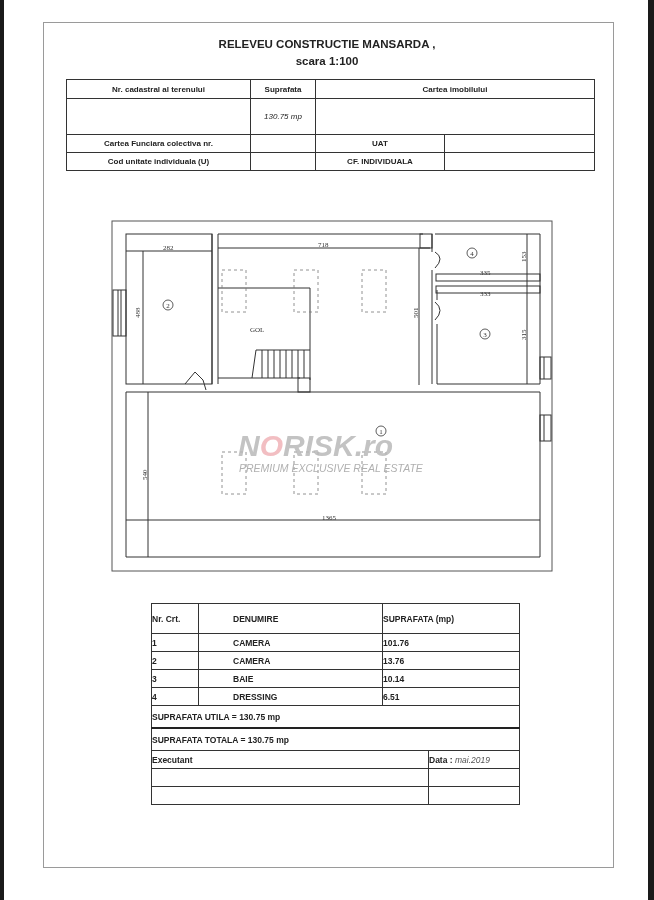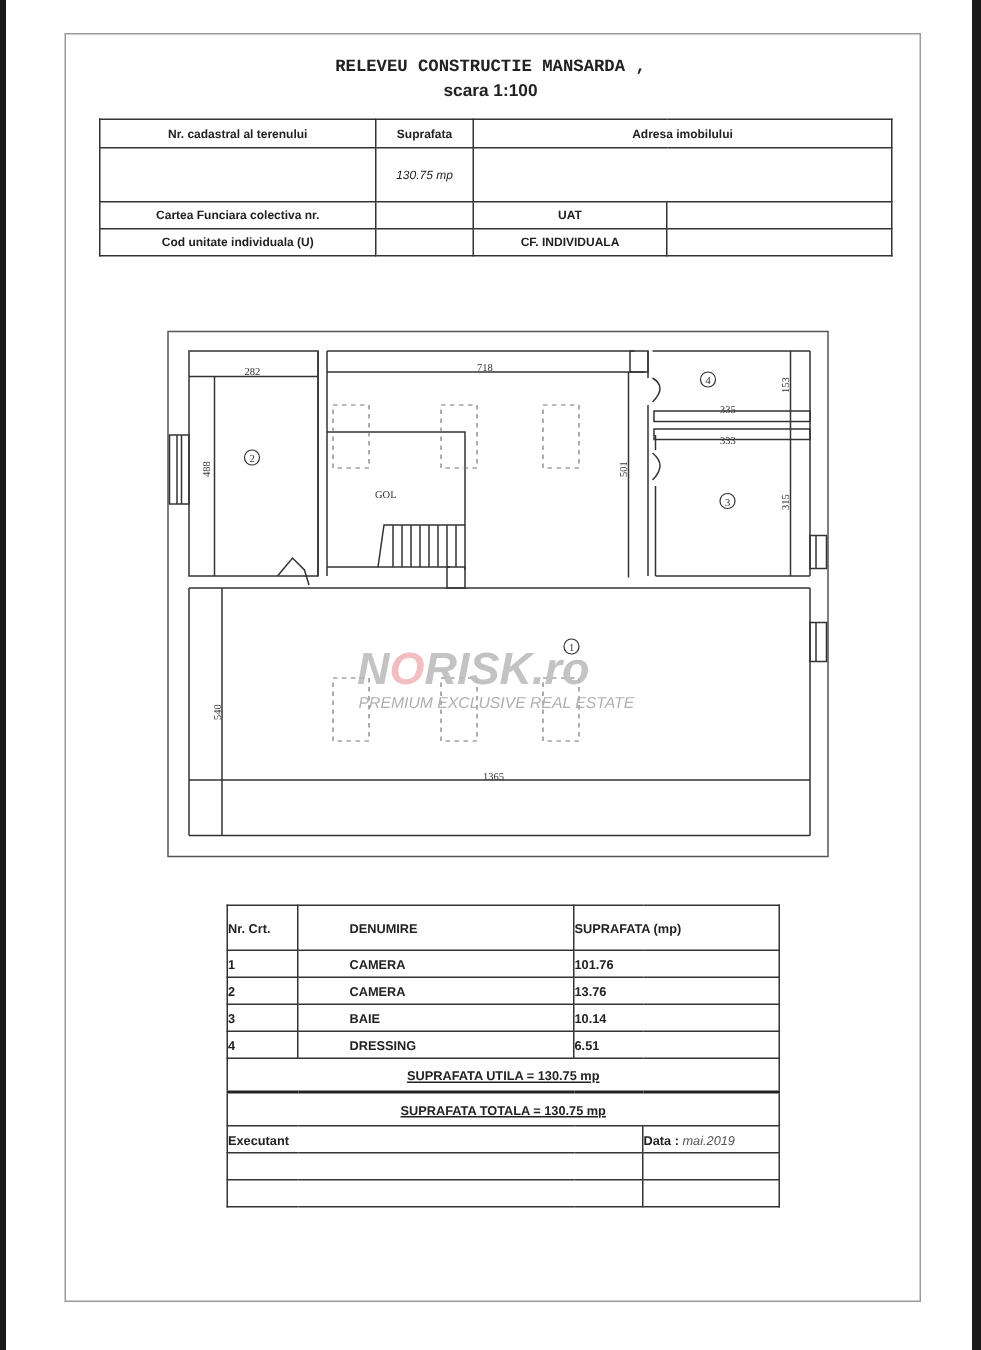--- a/index.html
+++ b/index.html
@@ -1,56 +1,56 @@
 <!DOCTYPE html>
 <html><head>
 <meta charset="utf-8">
 <style>
   html,body{margin:0;padding:0;}
   body{width:654px;height:900px;background:#fff;position:relative;overflow:hidden;font-family:"Liberation Sans",sans-serif;color:#111;}
   .edge-left{position:absolute;left:0;top:0;width:4px;height:900px;background:#1a1a1a;}
   .edge-right{position:absolute;right:0;top:0;width:6px;height:900px;background:#1a1a1a;}
   .page{position:absolute;left:43px;top:22px;width:571px;height:846px;border:1px solid #9a9a9a;box-sizing:border-box;}
   .title{position:absolute;left:0;width:654px;text-align:center;font-weight:bold;font-size:11.5px;color:#222;}
-  .t1{top:38px;font-family:Liberation Mono, monospace;}
+  .t1{top:38px;}
   .t2{top:55px;}
   table{border-collapse:collapse;position:absolute;}
   .info{left:66px;top:79px;width:529px;}
   .info td{border:1px solid #333;font-size:8px;font-weight:bold;text-align:center;padding:0;color:#222;}
   .info tr.h td{height:18px;text-align:center;}
   .info tr.v td{height:35px;}
   .info tr.s td{height:17px;margin-top:40px;}
   .italic{font-style:italic;font-weight:normal !important;color:#444;}
   .plan{position:absolute;left:0;top:0;}
   .rooms{left:151px;top:603px;width:369px;}
   .rooms td{border:1px solid #333;font-size:8.5px;font-weight:bold;height:17px;padding:0;color:#222;}
   .rooms tr.hd td{height:29px;}
   .c{text-align:left;}
   .l{text-align:left;padding-left:34px !important;}
-  .rooms tr.sum td{height:21px;text-align:center;text-decoration:underline;}
+  .rooms tr.sum td{height:21px;text-align:left;}
   .rooms tr.sum2 td{border-top:2px solid #222;}
   .rooms tr.sig td{height:17px;}
   .it{font-style:italic;font-weight:normal;color:#555;}
 </style>
 </head>
 <body>
 
 <div class="edge-left"></div>
 <div class="edge-right"></div>
 <div class="page"></div>
 
 <div class="title t1">RELEVEU CONSTRUCTIE  MANSARDA ,</div>
 <div class="title t2">scara 1:100</div>
 
 <table class="info">
   <tbody>
       <tr class="h">
     <td style="width:183px">Nr. cadastral al terenului</td>
     <td style="width:64px">Suprafata</td>
-    <td colspan="2">Adresa imobilului</td>
+    <td colspan="2">Cartea imobilului</td>
   </tr>
   <tr class="v">
     <td></td>
     <td class="italic">130.75 mp</td>
     <td colspan="2"></td>
   </tr>
   <tr class="s">
     <td>Cartea Funciara colectiva nr.</td>
     <td></td>
     <td style="width:128px">UAT</td>

